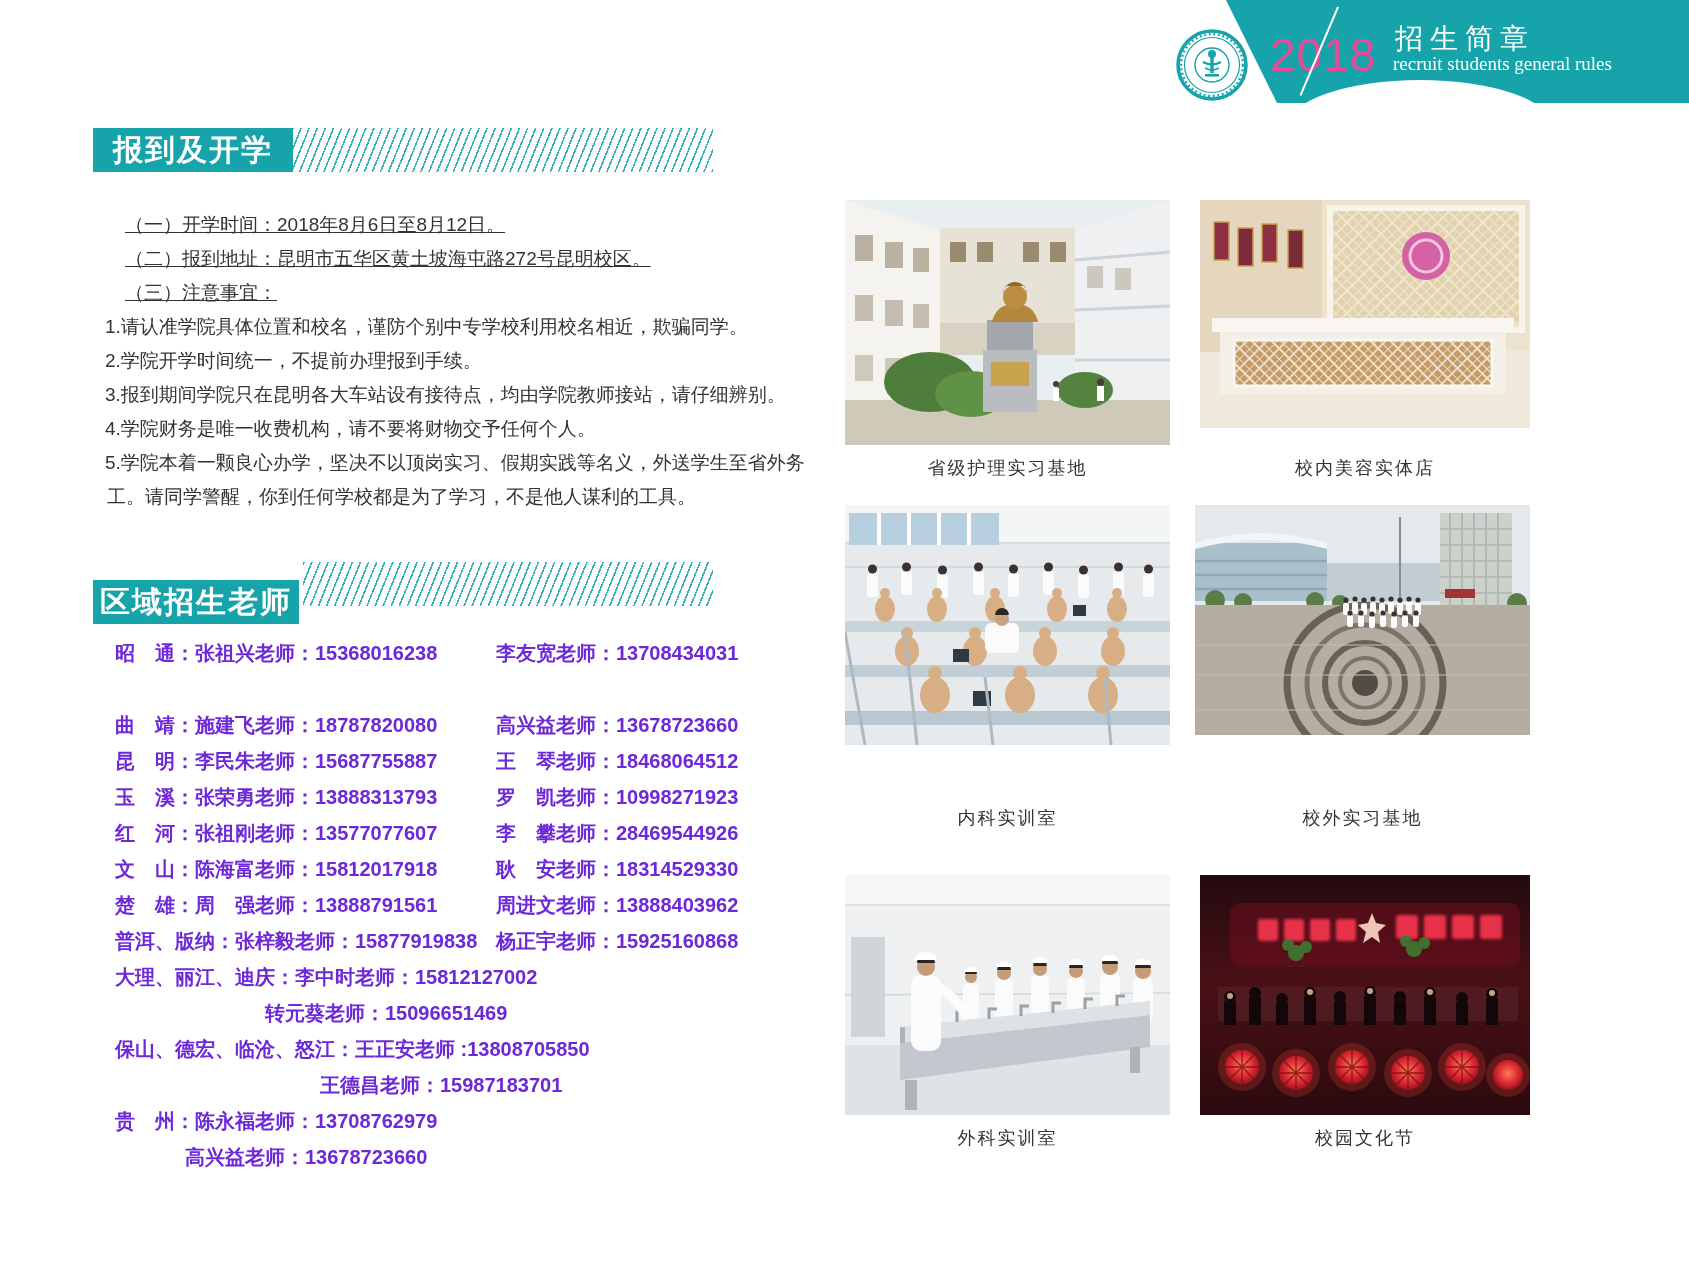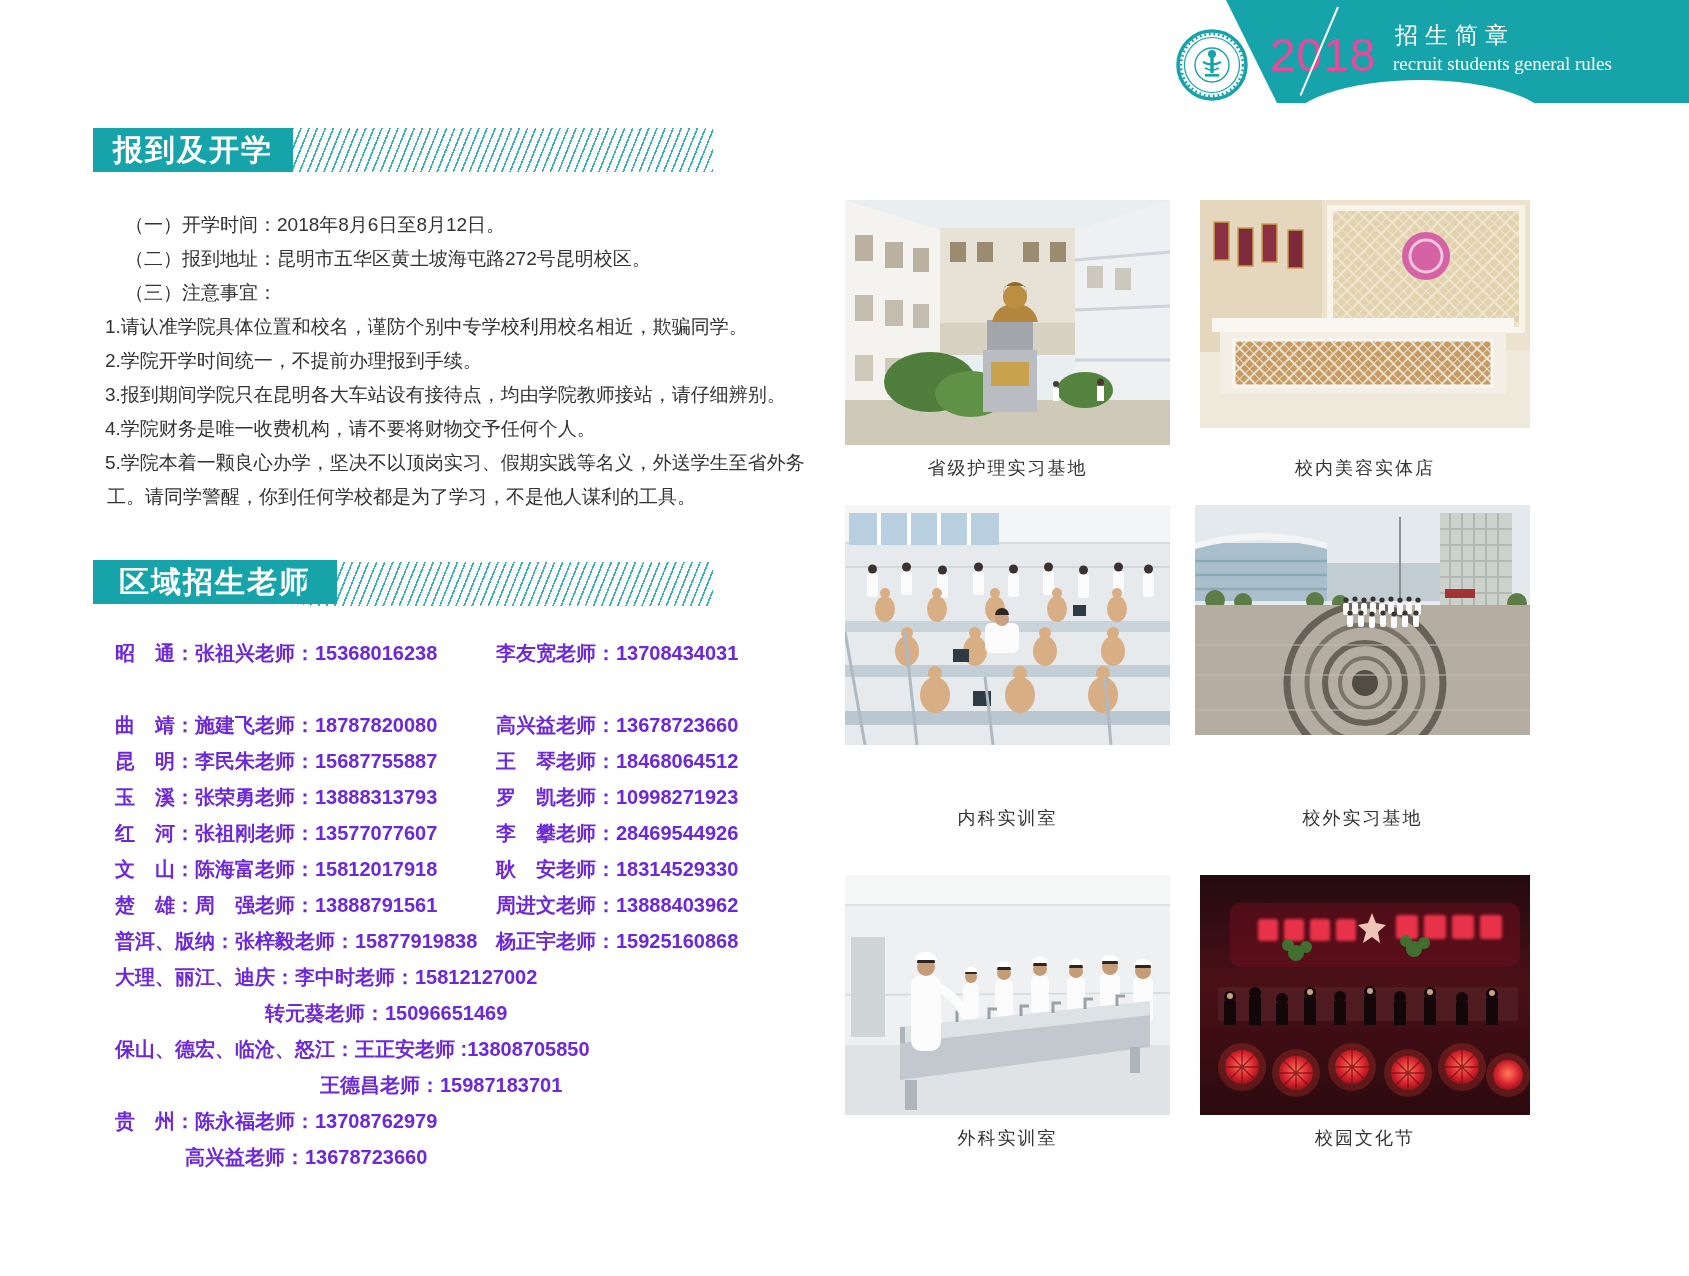--- a/index.html
+++ b/index.html
@@ -6,40 +6,40 @@
   .page{position:relative;width:1689px;height:1276px;background:#fff;overflow:hidden;
         font-family:"Liberation Sans","DejaVu Sans",sans-serif;color:#2f2f2f;}
 
   
   .banner-shape{position:absolute;left:1150px;top:0;width:539px;height:103px;background:#16a4aa;
     clip-path:polygon(76px 0,539px 0,539px 103px,127px 103px);}
   .banner-notch{position:absolute;left:1288px;top:80px;width:264px;height:92px;border-radius:50%;background:#fff;}
   .banner-year{position:absolute;left:1270px;top:28px;font-size:46px;color:#ec4899;letter-spacing:1px;font-weight:400;}
   .banner-divider{position:absolute;left:1337px;top:7px;width:2px;height:96px;background:#fff;
     transform:rotate(23deg);transform-origin:top center;}
-  .banner-cn{position:absolute;left:1395px;top:20px;font-size:23px;color:#fff;letter-spacing:7px;
+  .banner-cn{position:absolute;left:1395px;top:20px;font-size:28px;color:#fff;letter-spacing:7px;
     font-family:Liberation Sans, sans-serif;}
   .banner-en{position:absolute;left:1393px;top:53px;font-size:19px;color:#fff;
     font-family:"Liberation Serif","DejaVu Serif",serif;}
   .banner-logo{position:absolute;left:1175px;top:28px;width:74px;height:74px;}
 
   
   .sec-box{position:absolute;height:44px;background:#16a4aa;color:#fff;display:flex;align-items:center;
     justify-content:center;font-size:30px;font-weight:700;letter-spacing:2px;}
   .sec-hatch{position:absolute;height:44px;
     background-image:repeating-linear-gradient(112deg,rgba(22,164,170,.85) 0 1.6px,transparent 1.6px 7.5px);}
   #sec1-box{left:93px;top:128px;width:200px;}
   #sec1-hatch{left:276px;top:128px;width:437px;}
-  #sec2-box{left:93px;top:560px;width:244px;}
+  #sec2-box{left:93px;top:580px;width:206px;}
   #sec2-hatch{left:303px;top:562px;width:410px;}
 
   
   .b-line{position:absolute;left:85px;width:700px;font-size:19px;line-height:24px;color:#333;
     white-space:nowrap;font-weight:500;}
-  .ind40{padding-left:40px;} .ind20{padding-left:20px;} .ind2{padding-left:2px;margin-left:20px;}
+  .ind40{padding-left:40px;text-decoration:underline;} .ind20{padding-left:20px;} .ind2{padding-left:2px;margin-left:20px;}
 
   
   .t-row{position:absolute;left:85px;width:690px;height:26px;font-size:20px;font-weight:700;color:#6d28d9;}
   .t-row .l{position:absolute;left:30px;white-space:nowrap;}
   .t-row .l.ind-a{left:180px;} .t-row .l.ind-b{left:235px;} .t-row .l.ind-c{left:100px;}
   .t-row .r{position:absolute;left:411px;white-space:nowrap;}
 
   
   .photo{position:absolute;overflow:hidden;}
   .photo svg{display:block;width:100%;height:100%;}

